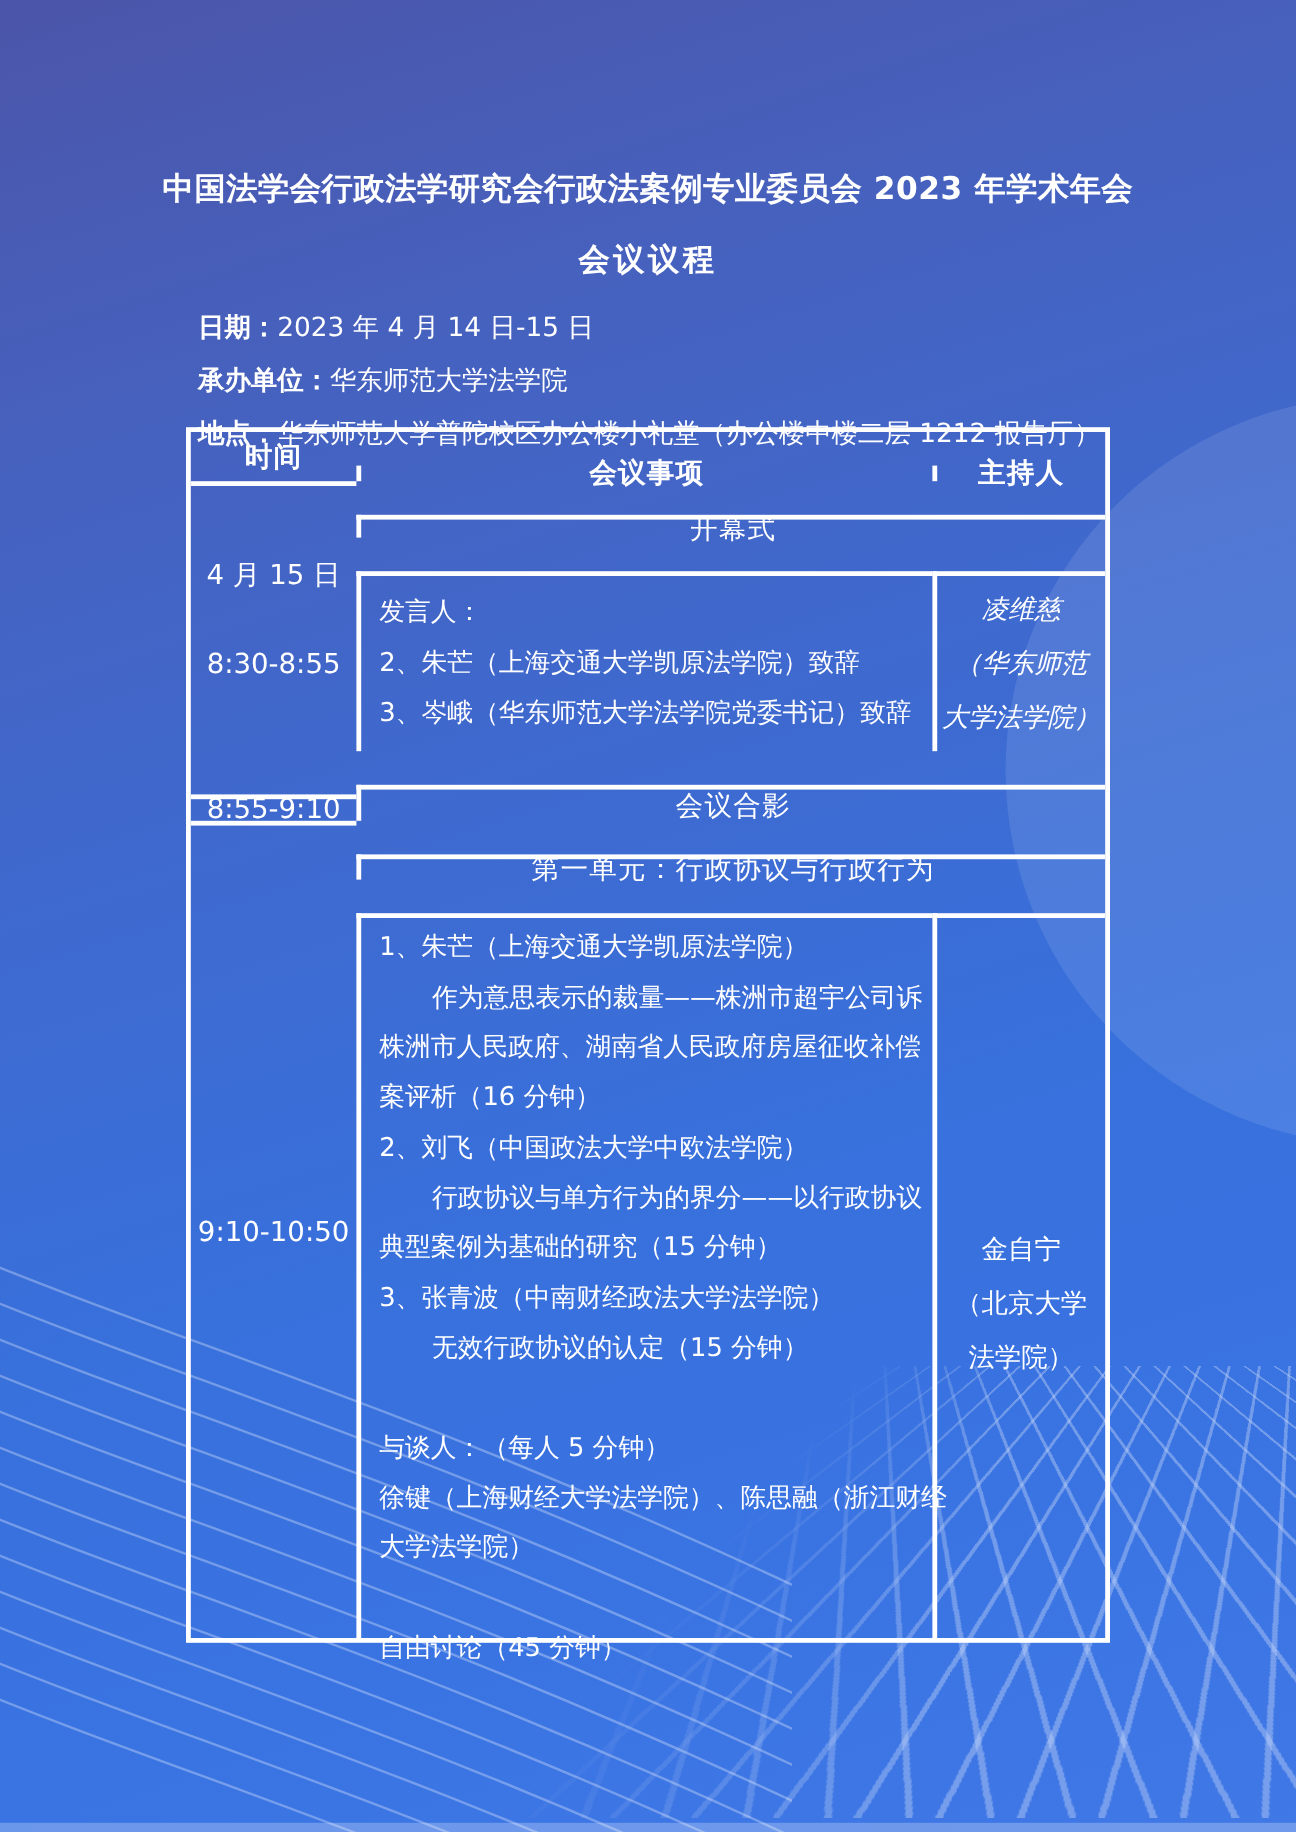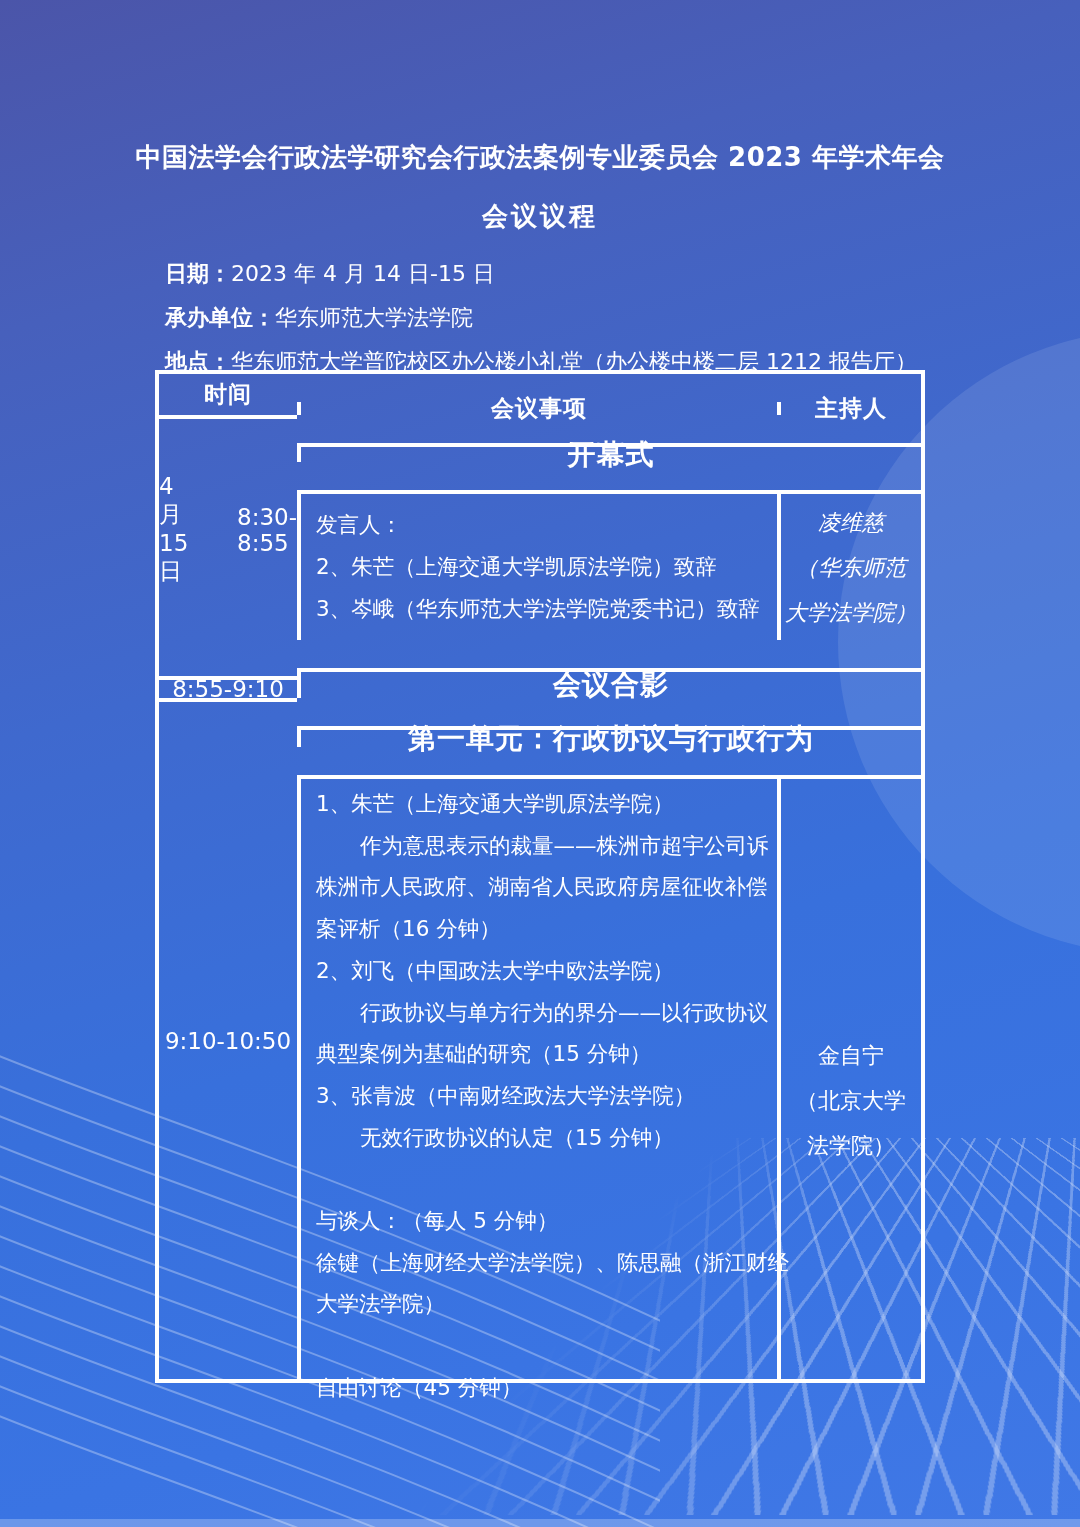--- a/index.html
+++ b/index.html
@@ -27,32 +27,32 @@
   }
   .bottom-strip{position:absolute;left:0;bottom:0;width:100%;height:8px;background:rgba(255,255,255,0.25);}
   
   .title1{padding-top:140px;text-align:center;font-size:26px;font-weight:700;letter-spacing:.5px;}
   .title2{margin-top:24px;text-align:center;font-size:26px;font-weight:700;letter-spacing:3px;}
   .meta{margin:28px 0 0 165px;font-size:22px;}
   .meta-line{margin-bottom:20px;line-height:24px;}
   .meta-label{font-weight:700;}
   
   .agenda{
-    position:absolute;left:155px;top:370px;width:770px;height:1013px;
+    position:absolute;left:155px;top:356px;width:770px;height:1013px;
     box-sizing:border-box;border:4px solid #fff;
     display:grid;
     grid-template-columns:138px 480px 144px;
     grid-template-rows:41px 47px 178px 58px 49px 632px;
   }
   .cell{box-sizing:border-box;min-width:0;}
   .bt{border-top:4px solid #fff;}
   .bl{border-left:4px solid #fff;margin-top:28px;}
   .hc{display:flex;align-items:center;justify-content:center;font-weight:700;font-size:23px;letter-spacing:1px;}
-  .time-cell{display:flex;flex-direction:row;align-items:center;justify-content:center;font-size:23px;gap:46px;}
-  .section-cell{display:flex;align-items:center;justify-content:center;font-weight:700;font-size:28px;letter-spacing:1px;}
+  .time-cell{display:flex;flex-direction:column;align-items:center;justify-content:center;font-size:23px;gap:46px;}
+  .section-cell{display:flex;align-items:center;justify-content:center;font-weight:400;font-size:23px;letter-spacing:1px;}
   .speakers-cell{display:flex;flex-direction:column;justify-content:center;padding:0 15px;font-size:21.5px;}
   .sline{line-height:42px;white-space:nowrap;}
   .content-cell{padding:4px 15px 0;font-size:21.5px;}
   .cline{line-height:41.7px;min-height:41.7px;white-space:nowrap;}
   .indent{text-indent:44px;}
   .host-cell{display:flex;flex-direction:column;align-items:center;justify-content:center;font-size:22px;}
   .hline{line-height:45px;white-space:nowrap;}
   .host-low{padding-top:42px;}
   
   .r1c1{grid-row:1;grid-column:1;} .r1c2{grid-row:1;grid-column:2;} .r1c3{grid-row:1;grid-column:3;}

